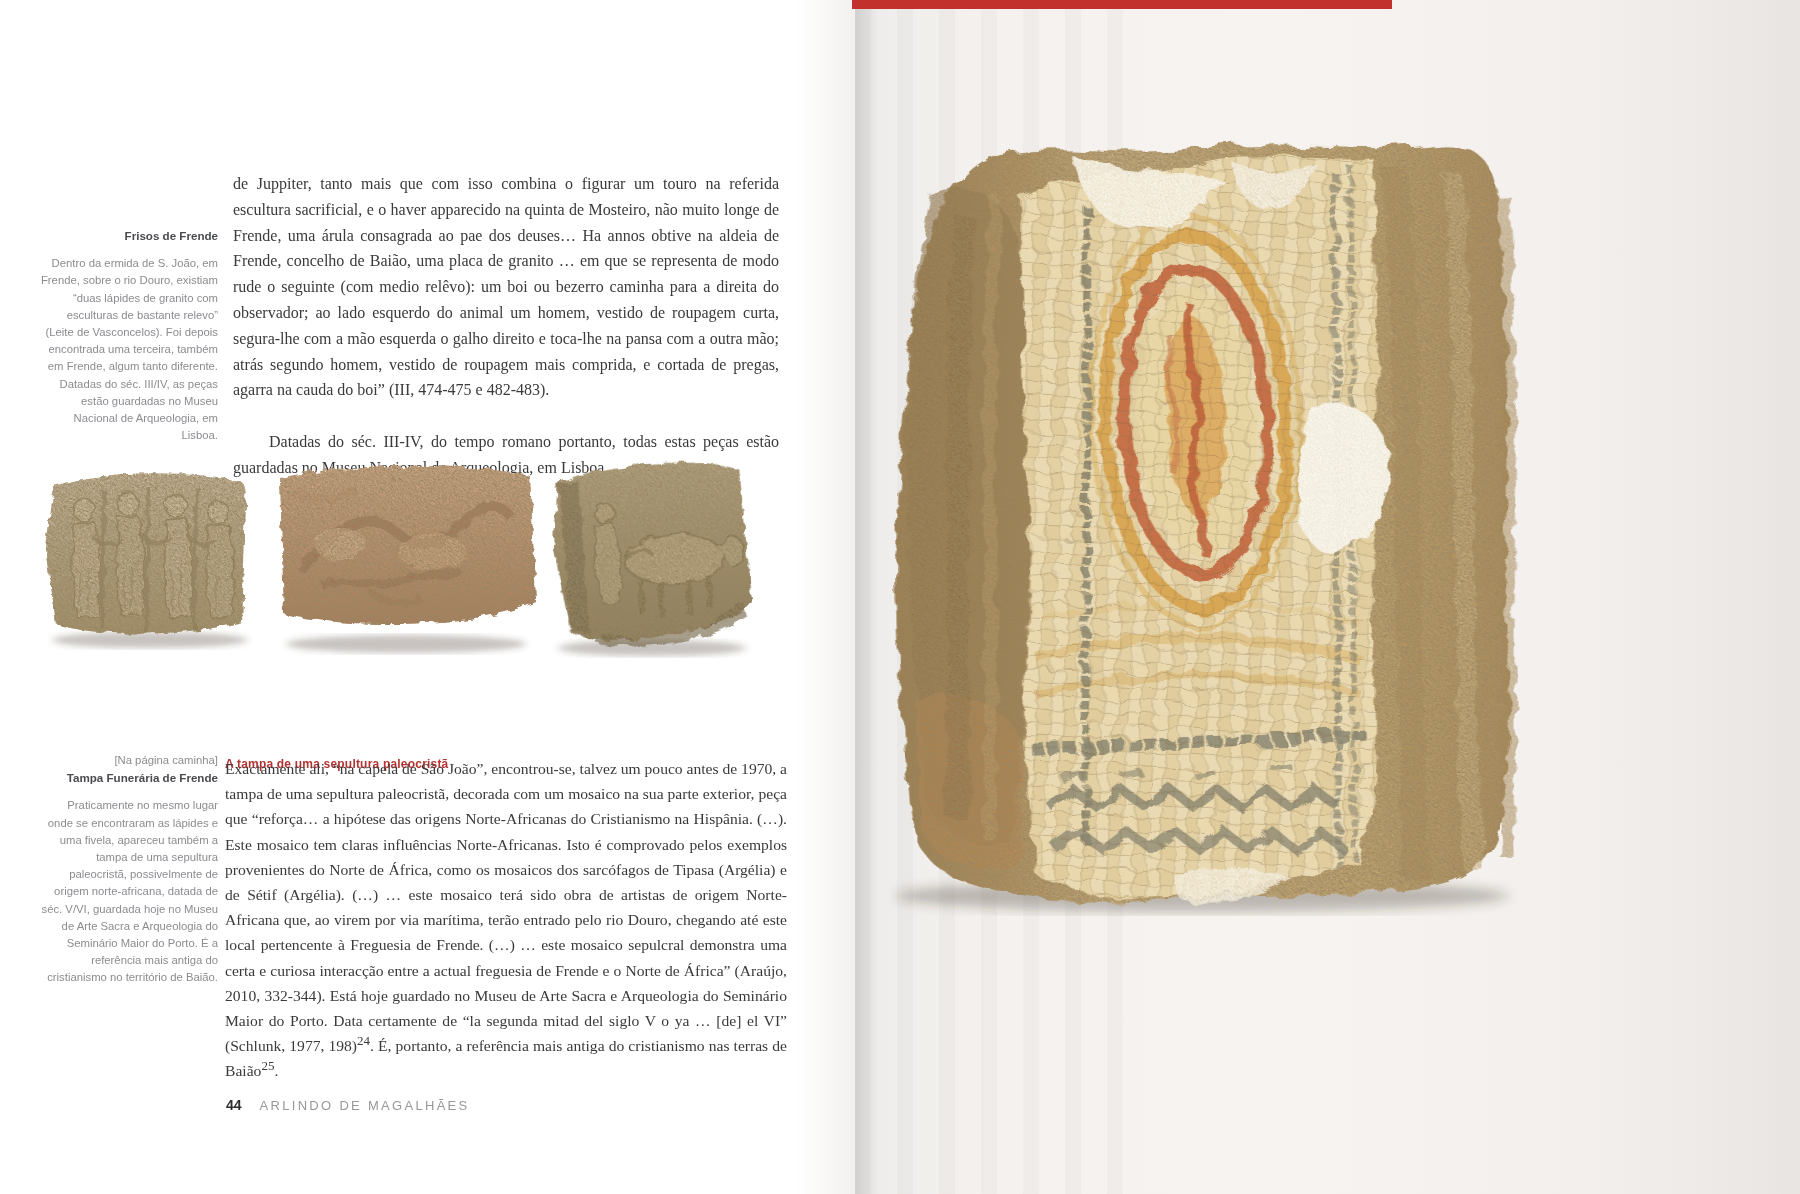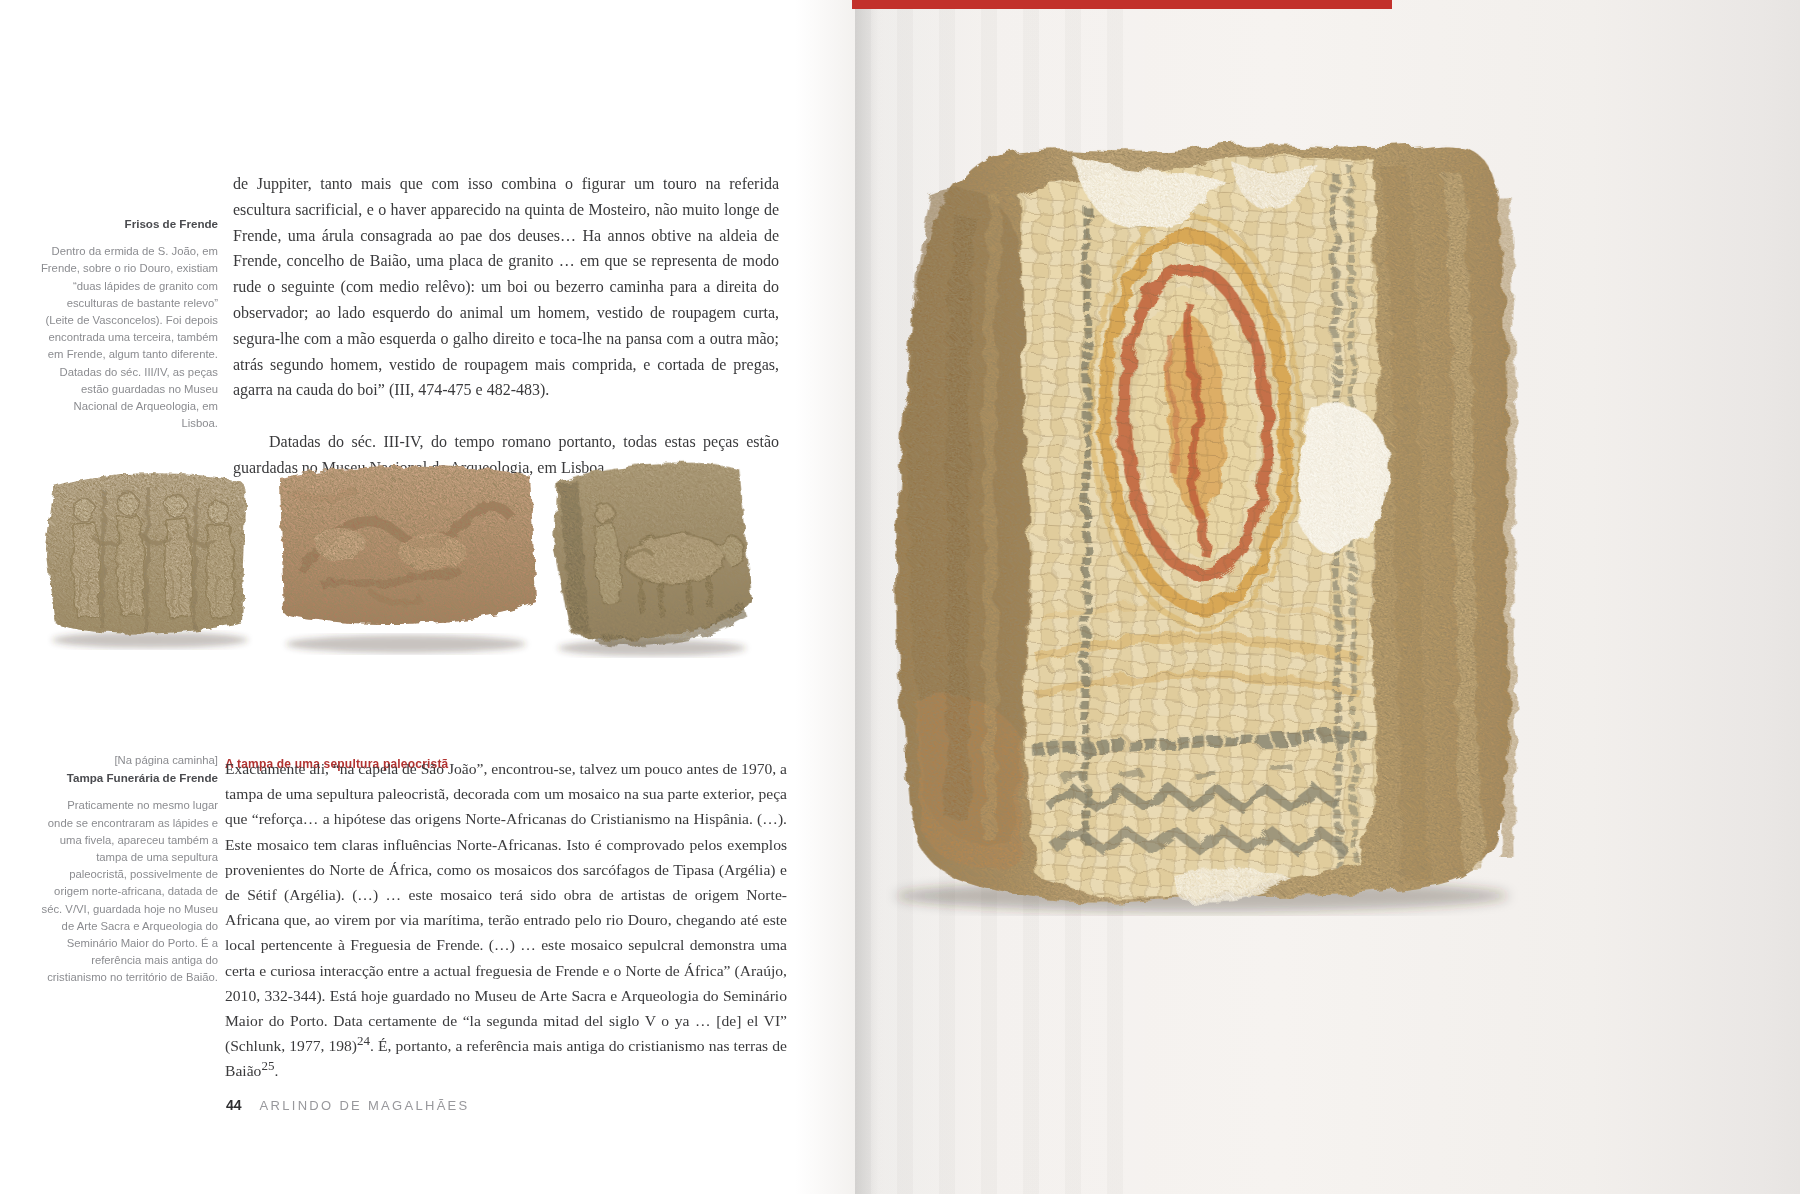--- a/index.html
+++ b/index.html
@@ -16,21 +16,21 @@
     background:repeating-linear-gradient(90deg,rgba(0,0,0,0.022) 0 16px,rgba(255,255,255,0.03) 16px 42px);}
   .spine-shadow{position:absolute;left:855px;top:0;width:24px;height:1194px;
     background:linear-gradient(90deg,rgba(0,0,0,0.08),rgba(0,0,0,0));}
   .top-bar{position:absolute;left:852px;top:0;width:540px;height:9px;background:#c2312b;}
 
   
   .margin-note{position:absolute;left:40px;width:178px;text-align:right;
     color:#8b8c90;font-size:11.3px;line-height:17.2px;}
   .margin-note .note-title{font-weight:bold;color:#4a4b4f;font-size:11.6px;margin-bottom:11px;}
   .margin-note .note-kicker{margin-bottom:0;}
-  .note1{top:215px;}
+  .note1{top:227px;}
   .note2{top:752px;}
   .note2 .note-title{}
 
   .bodycol{position:absolute;left:225px;width:562px;
     font-family:"Liberation Serif",serif;color:#3a3a3c;text-align:justify;}
   .col1{top:163px;font-size:16px;line-height:25.8px;}
   .col1 p{margin:8px;}
   .col1 .p-indent{margin-top:26px;text-indent:36px;}
   .col3{top:756px;font-size:15.6px;line-height:25.2px;}
   .col3 p{margin:0;}

